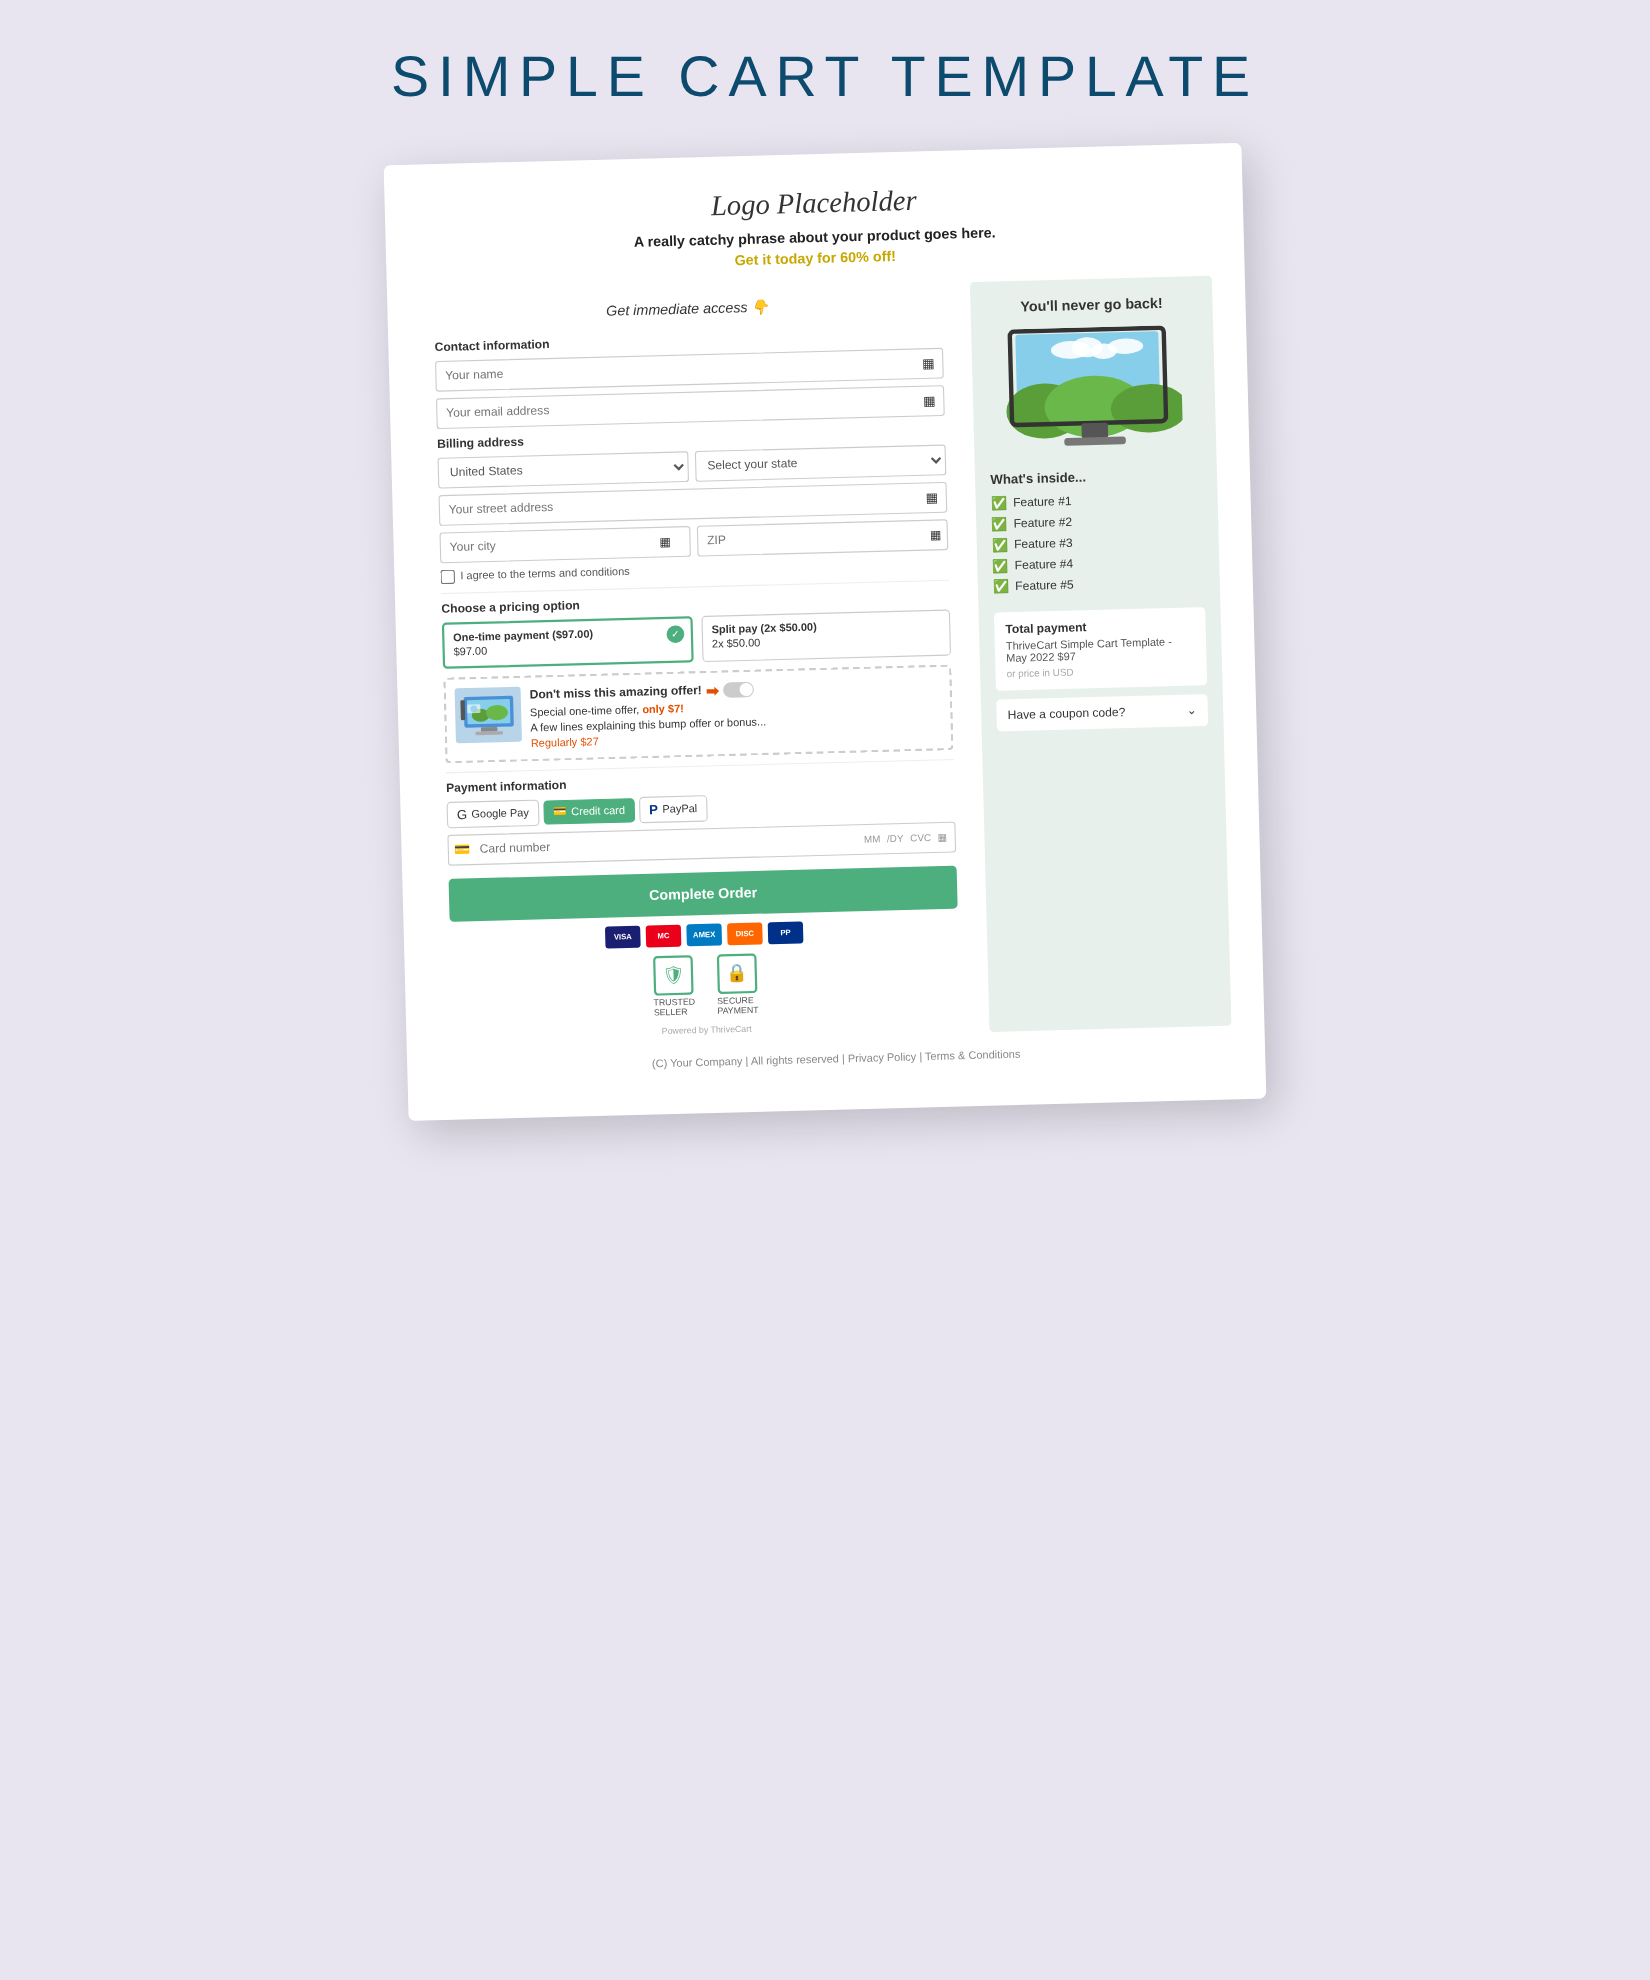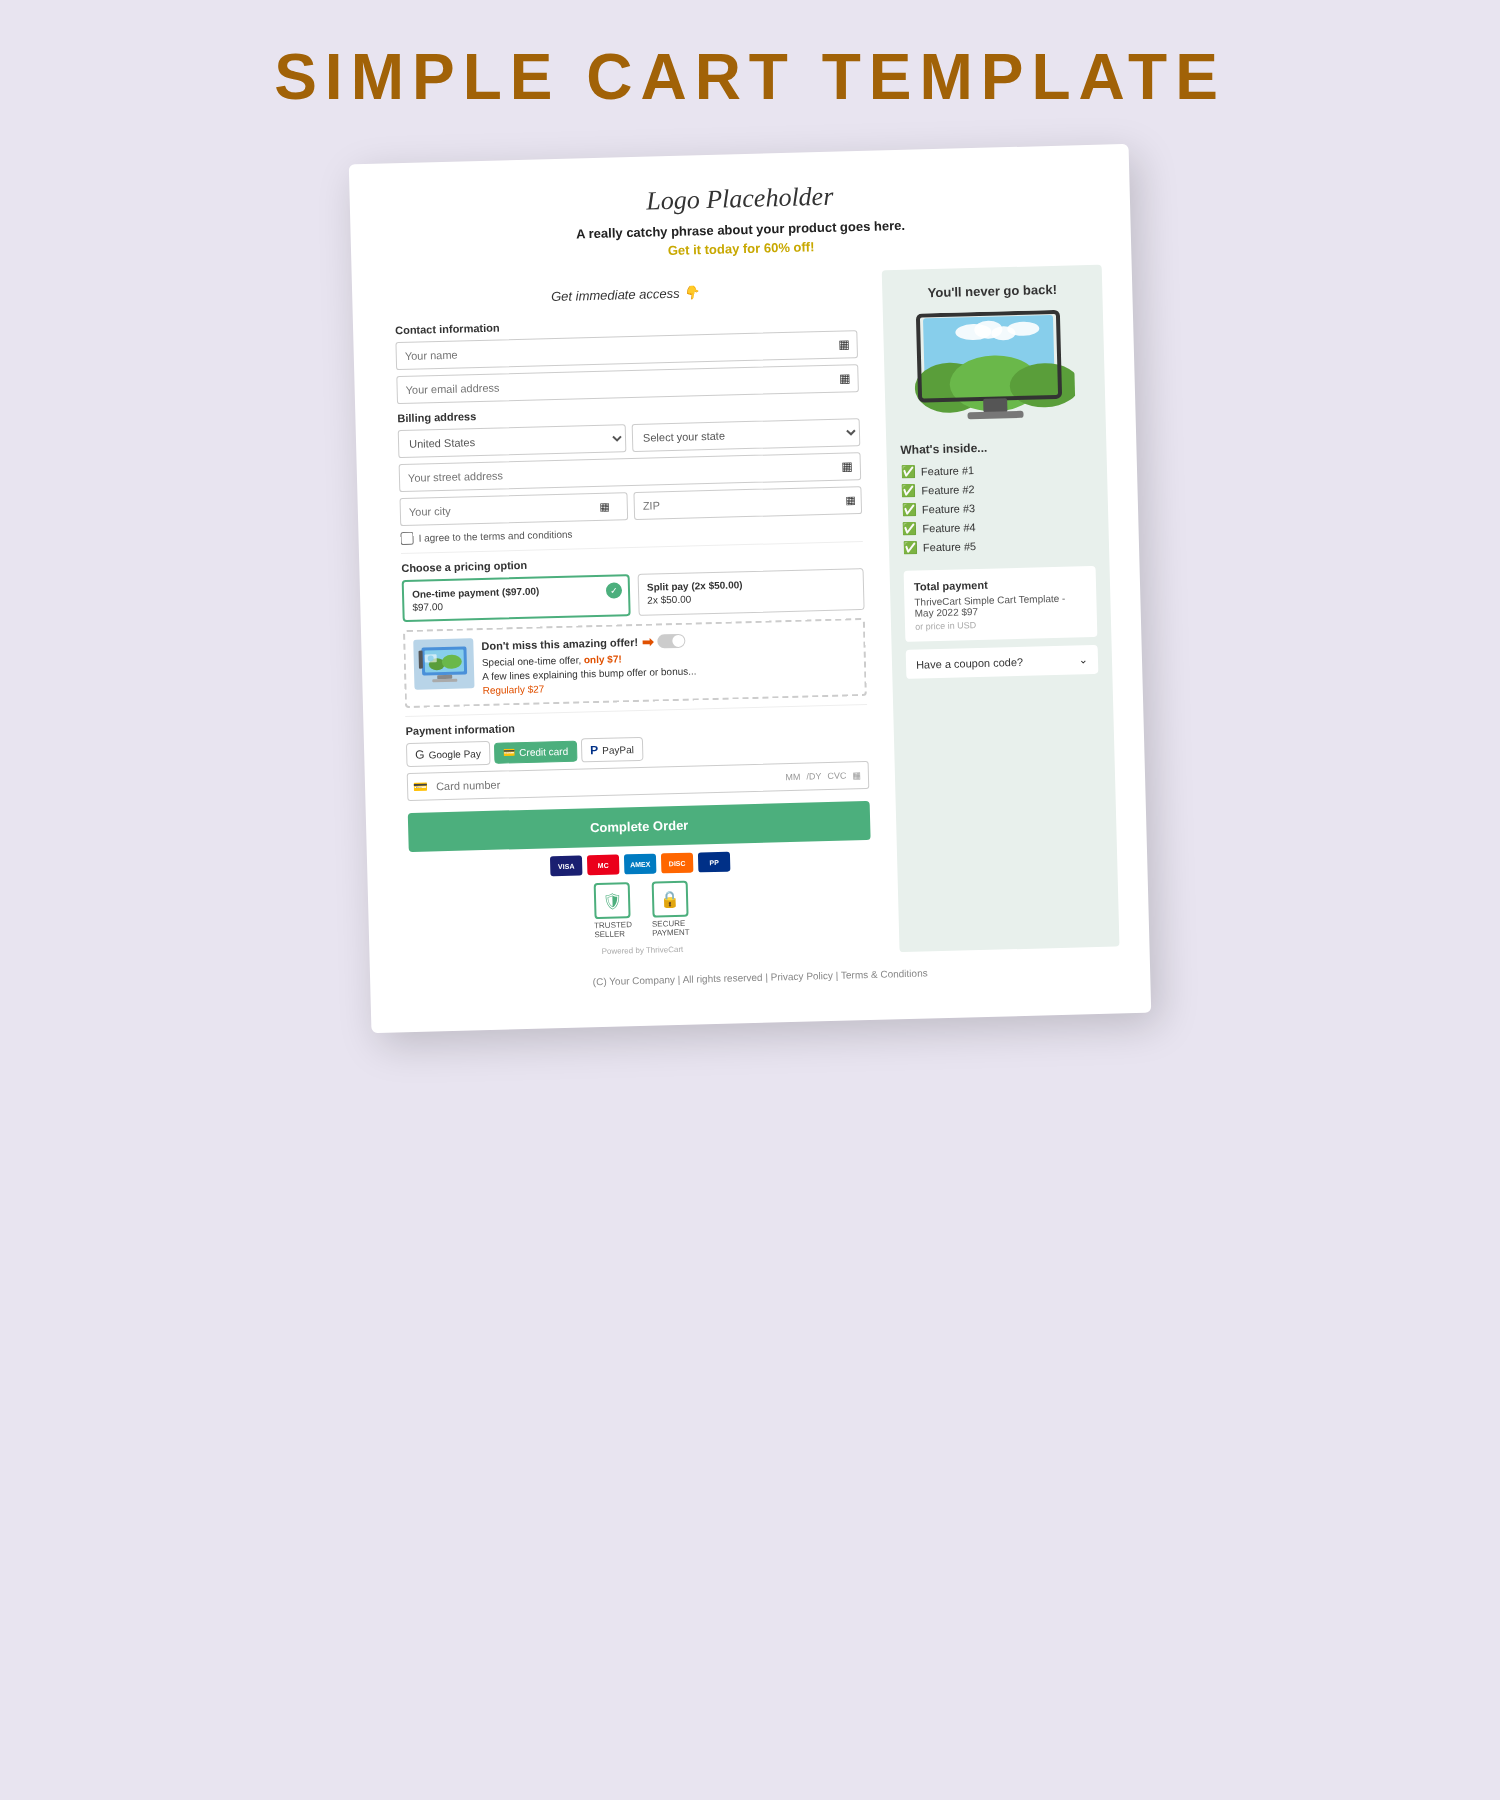--- a/index.html
+++ b/index.html
@@ -6,25 +6,25 @@
     body {
       background-color: #e8e4f0;
       font-family: 'Arial', sans-serif;
       min-height: 1800px;
       display: flex;
       flex-direction: column;
       align-items: center;
       padding: 40px 20px 60px;
     }
     .page-title {
-      font-size: 64px;
-      font-weight: 700;
+      font-size: 52px;
+      font-weight: 400;
       letter-spacing: 8px;
       text-transform: uppercase;
-      color: #a16207;
+      color: #0c4a6e;
       margin-bottom: 40px;
       font-family: 'Arial Black', sans-serif;
     }
     .card-wrapper {
       background: white;
       border-radius: 6px;
       box-shadow: 8px 12px 40px rgba(0,0,0,0.18);
       width: 780px;
       transform: rotate(-1.5deg);
       padding: 30px 30px 40px;

